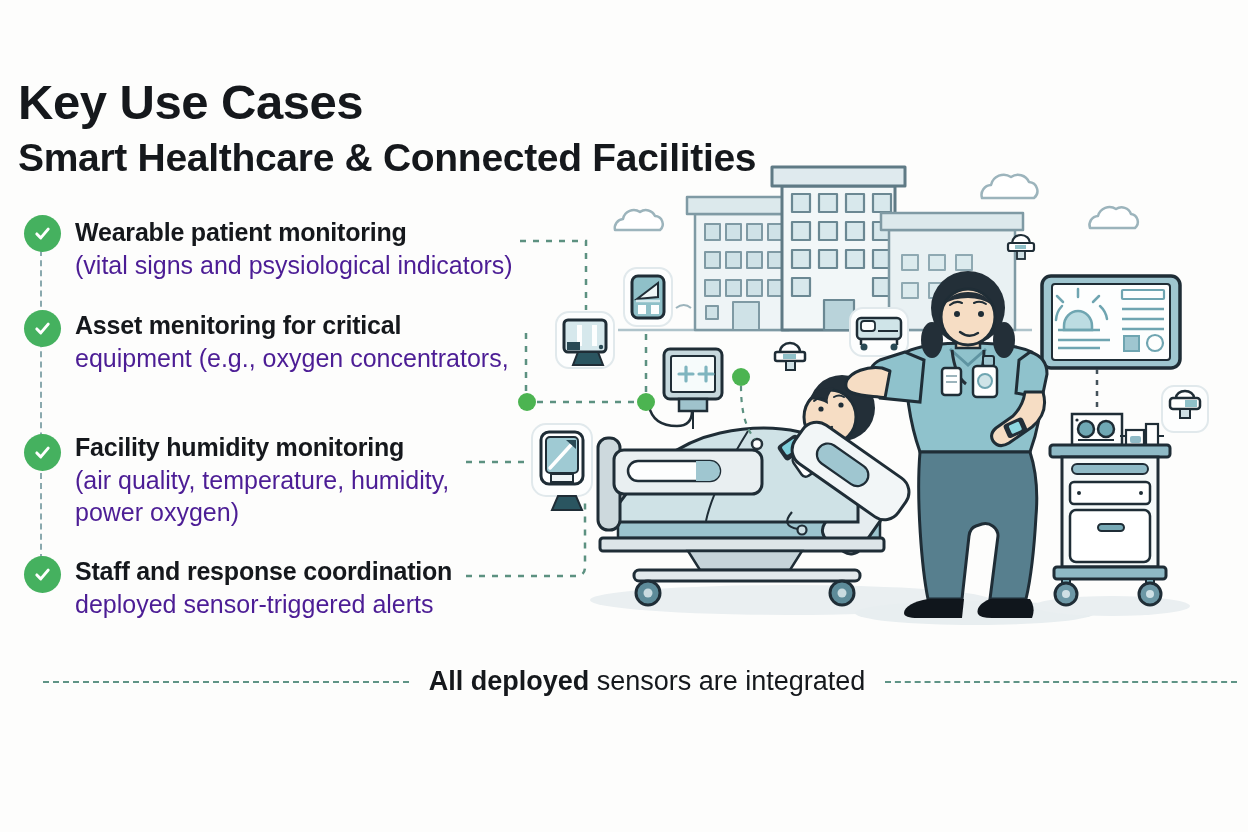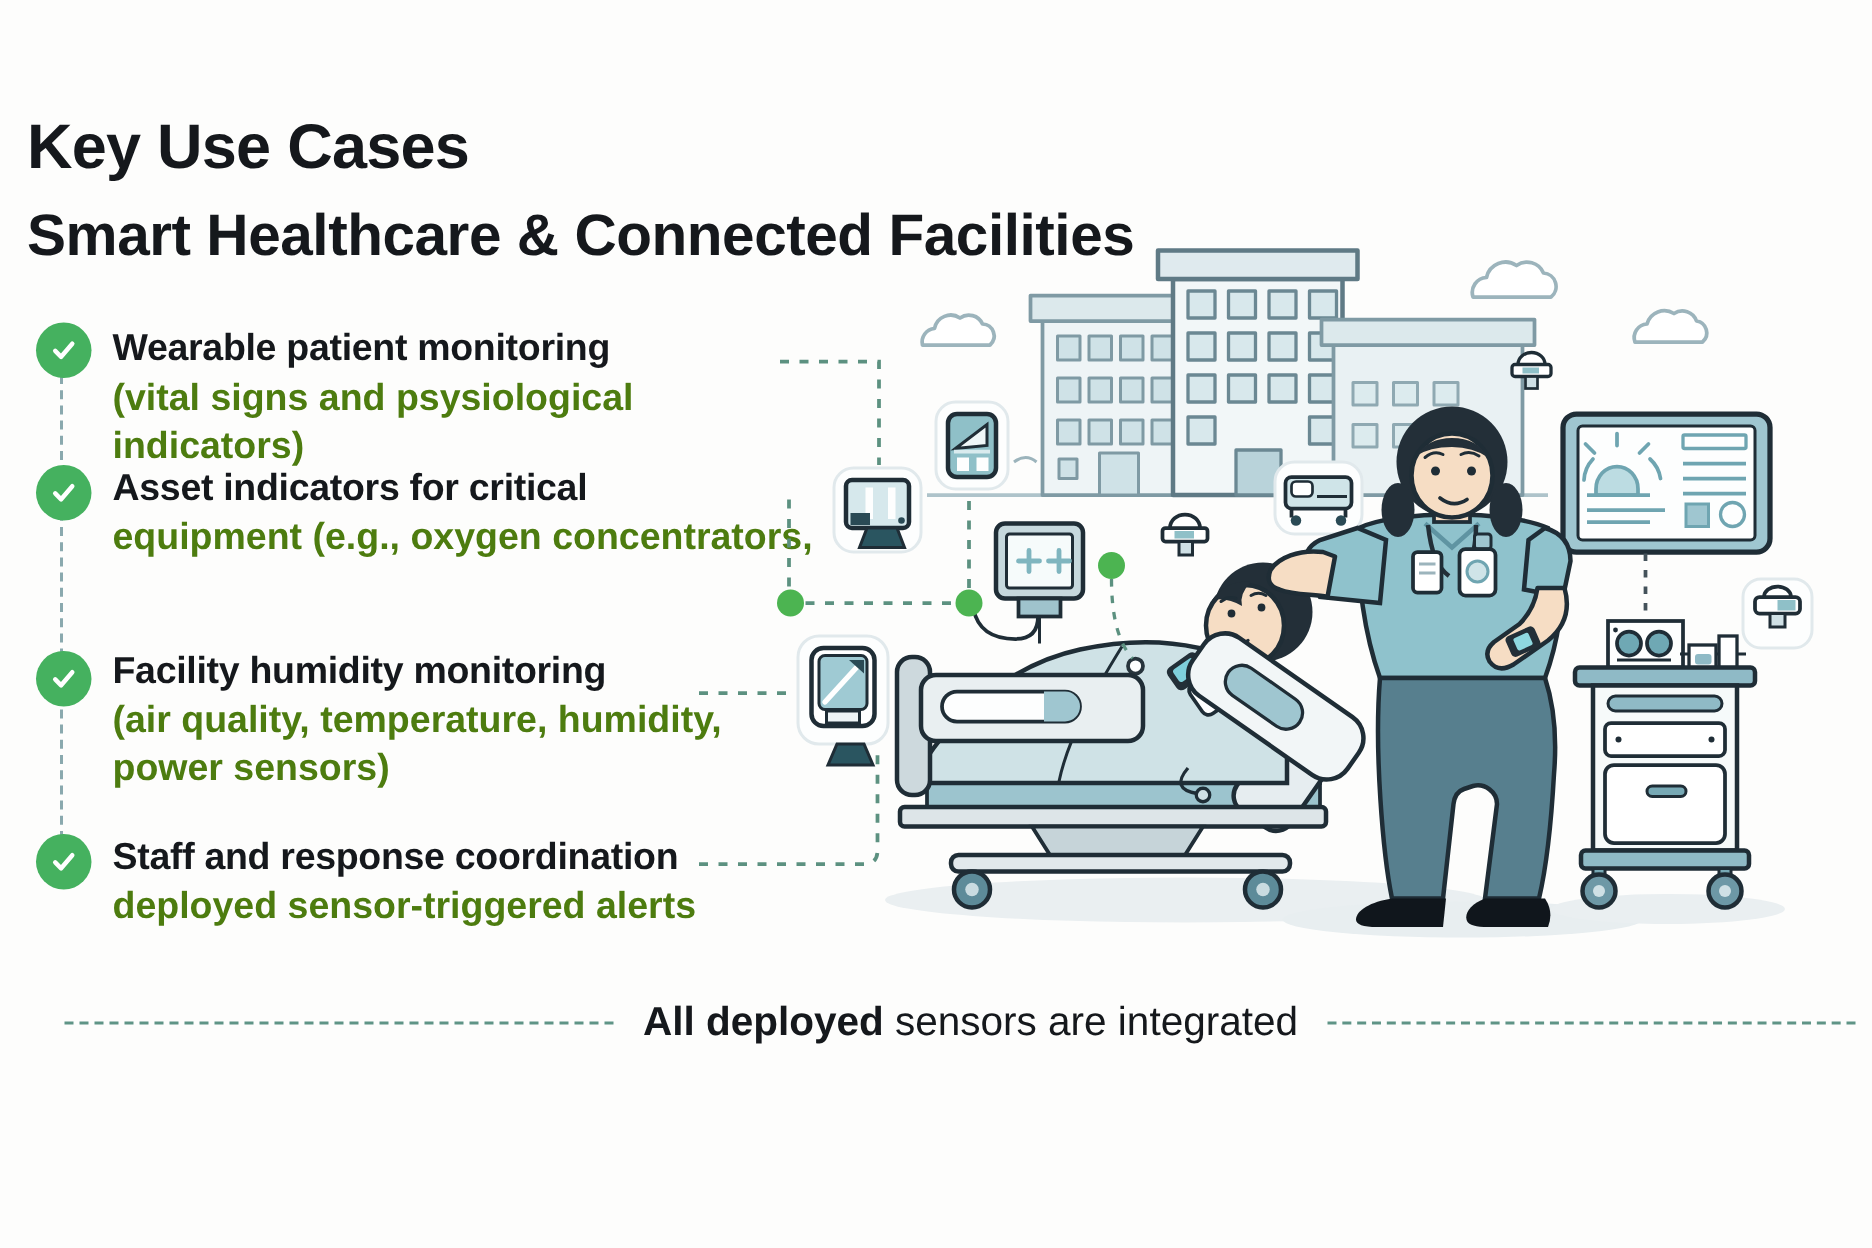--- a/index.html
+++ b/index.html
@@ -1,27 +1,27 @@
 <!DOCTYPE html>
 <html><head>
 <meta charset="utf-8">
 <style>
   html,body{margin:0;padding:0;}
   body{width:1248px;height:832px;position:relative;background:#fdfdfc;overflow:hidden;
        font-family:"Liberation Sans","DejaVu Sans",sans-serif;color:#15181c;}
   .abs{position:absolute;}
-  .title{left:18px;top:74px;font-size:42px;font-weight:800;letter-spacing:-0.5px;}
+  .title{left:18px;top:74px;font-size:49px;font-weight:800;letter-spacing:-0.5px;}
   .subtitle{left:18px;top:136px;font-size:39px;font-weight:800;letter-spacing:-0.3px;}
   .check-rail{left:40px;top:250px;height:310px;width:0;border-left:2px dashed #8aa9ae;}
   .check{width:37px;height:37px;border-radius:50%;background:#45b15f;display:flex;
          align-items:center;justify-content:center;}
   .check svg{width:21px;height:21px;}
   .item-text{left:75px;width:470px;}
   .item-h{font-size:25px;font-weight:800;line-height:33px;letter-spacing:-0.2px;}
-  .item-d{font-size:25px;font-weight:700;line-height:32px;color:#4d7c0f;}
+  .item-d{font-size:25px;font-weight:400;line-height:32px;color:#4c1d95;}
   .footer{left:0;top:666px;width:1248px;display:flex;align-items:center;justify-content:center;padding-left:16px;}
   .fdash{border-top:2px dashed #5f9486;height:0;}
   .fdash.left{width:366px;margin-right:20px;}
   .fdash.right{width:352px;margin-left:20px;}
   .ftext{font-size:27px;white-space:nowrap;}
   .ftext b{font-weight:800;}
 </style>
 </head>
 <body>
 
@@ -39,33 +39,33 @@
   <div class="item-h">Wearable patient monitoring</div>
   <div class="item-d">(vital signs and psysiological indicators)</div>
 </div>
 
 <div class="abs check" style="left:24px;top:310px;">
   <svg viewBox="0 0 24 24">
       <path d="M5.5 12.5l4.5 4.5 8.5-10" stroke="#fff" stroke-width="3.4" fill="none" stroke-linecap="round" stroke-linejoin="round"></path>
     </svg>
 </div>
 <div class="abs item-text" style="top:309px;">
-  <div class="item-h">Asset indicators for critical</div>
+  <div class="item-h">Asset menitoring for critical</div>
   <div class="item-d">equipment (e.g., oxygen concentrators,</div>
 </div>
 
 <div class="abs check" style="left:24px;top:434px;">
   <svg viewBox="0 0 24 24">
       <path d="M5.5 12.5l4.5 4.5 8.5-10" stroke="#fff" stroke-width="3.4" fill="none" stroke-linecap="round" stroke-linejoin="round"></path>
     </svg>
 </div>
 <div class="abs item-text" style="top:431px;">
   <div class="item-h">Facility humidity monitoring</div>
   <div class="item-d">(air quality, temperature, humidity,</div>
-  <div class="item-d">power sensors)</div>
+  <div class="item-d">power oxygen)</div>
 </div>
 
 <div class="abs check" style="left:24px;top:556px;">
   <svg viewBox="0 0 24 24">
       <path d="M5.5 12.5l4.5 4.5 8.5-10" stroke="#fff" stroke-width="3.4" fill="none" stroke-linecap="round" stroke-linejoin="round"></path>
     </svg>
 </div>
 <div class="abs item-text" style="top:555px;">
   <div class="item-h">Staff and response coordination</div>
   <div class="item-d">deployed sensor-triggered alerts</div>

